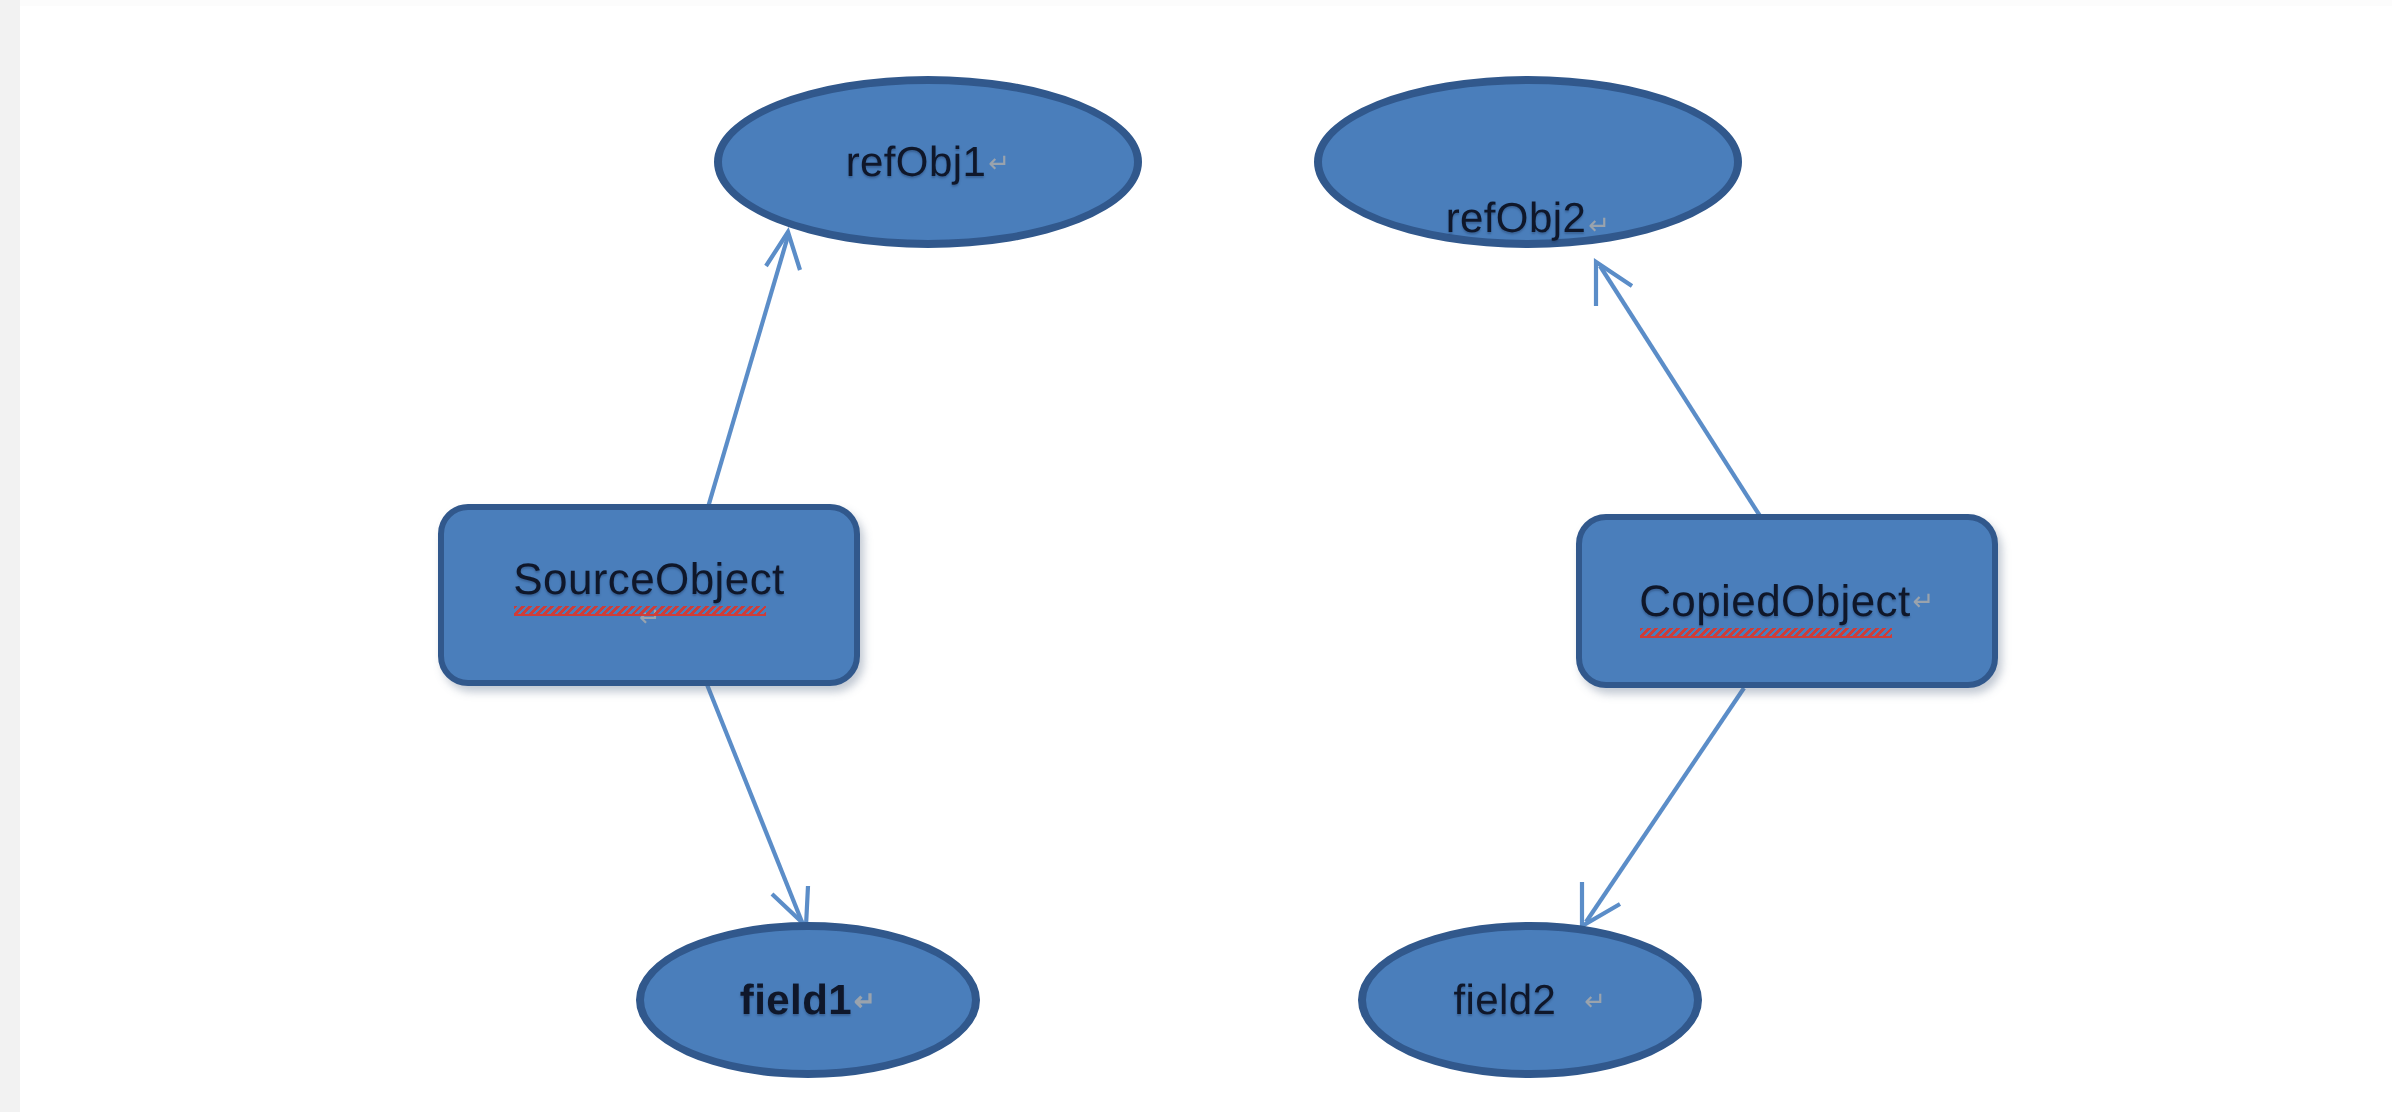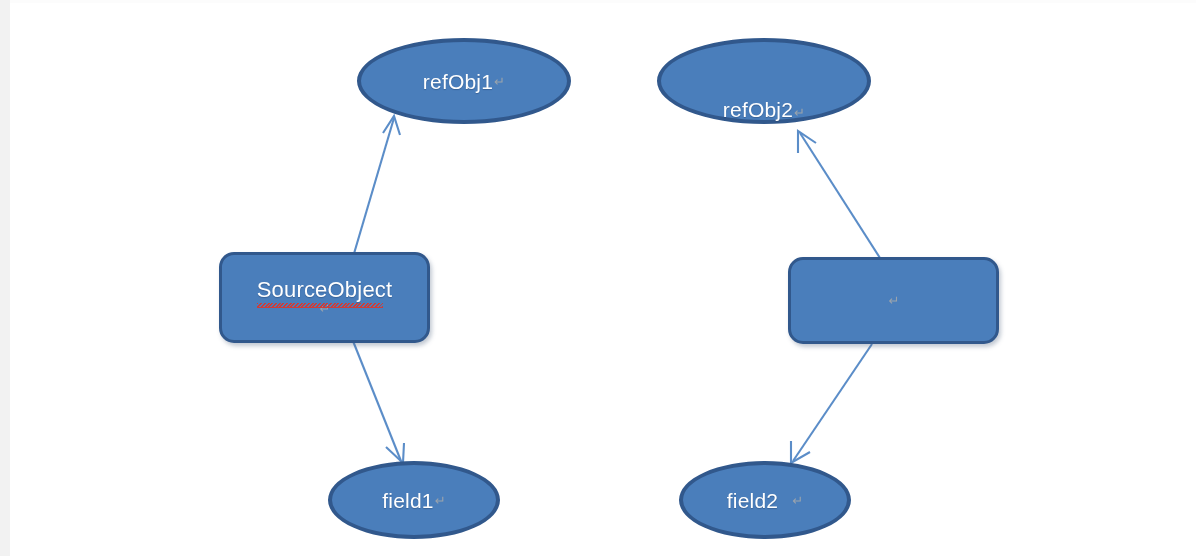--- a/index.html
+++ b/index.html
@@ -56,21 +56,21 @@
   .rounded-rect {
     border-radius: 15px;
     border-width: 3px;
     box-shadow: 2px 3px 4px rgba(80,100,130,.35);
   }
   .shape .label {
     position: relative;
     font-size: 21px;
     line-height: 1;
     white-space: nowrap;
-    color: #ffffff;
+    color: #0f172a;
     text-shadow: 0 1px 1px rgba(25,50,85,.35);
   }
   .shape.rounded-rect .label {
     font-size: 22px;
   }
   
   .label.misspelled::after {
     content: "";
     position: absolute;
     left: 0;
@@ -90,21 +90,21 @@
     color: #9aa3ad;
     margin-left: 1px;
     vertical-align: baseline;
   }
 
   
   #shape-refobj1   { left: 357px; top: 38px;  width: 214px; height: 86px;  }
   #shape-refobj2   { left: 657px; top: 38px;  width: 214px; height: 86px; align-items: flex-end;  }
   #shape-source    { left: 219px; top: 252px; width: 211px; height: 91px; flex-direction: column;  }
   #shape-copied    { left: 788px; top: 257px; width: 211px; height: 87px;  }
-  #shape-field1    { left: 328px; top: 461px; width: 172px; height: 78px;  }
+  #shape-field1    { left: 318px; top: 461px; width: 172px; height: 78px; font-weight: bold;  }
   #shape-field2    { left: 679px; top: 461px; width: 172px; height: 78px; gap: 13px;  }
 
   
   #connectors {
     position: absolute;
     left: 0;
     top: 0;
     width: 1196px;
     height: 556px;
     pointer-events: none;
@@ -160,20 +160,21 @@
     <span class="label">refObj2</span>
       <span class="pilcrow">↵</span>
   </div>
 
   <div class="shape rounded-rect" id="shape-source">
     <span class="label misspelled">SourceObject</span>
       <span class="pilcrow">↵</span>
   </div>
 
   <div class="shape rounded-rect" id="shape-copied">
+    <span class="label misspelled">CopiedObject</span>
       <span class="pilcrow">↵</span>
   </div>
 
   <div class="shape ellipse" id="shape-field1">
     <span class="label">field1</span>
       <span class="pilcrow">↵</span>
   </div>
 
   <div class="shape ellipse" id="shape-field2">
     <span class="label">field2</span>

